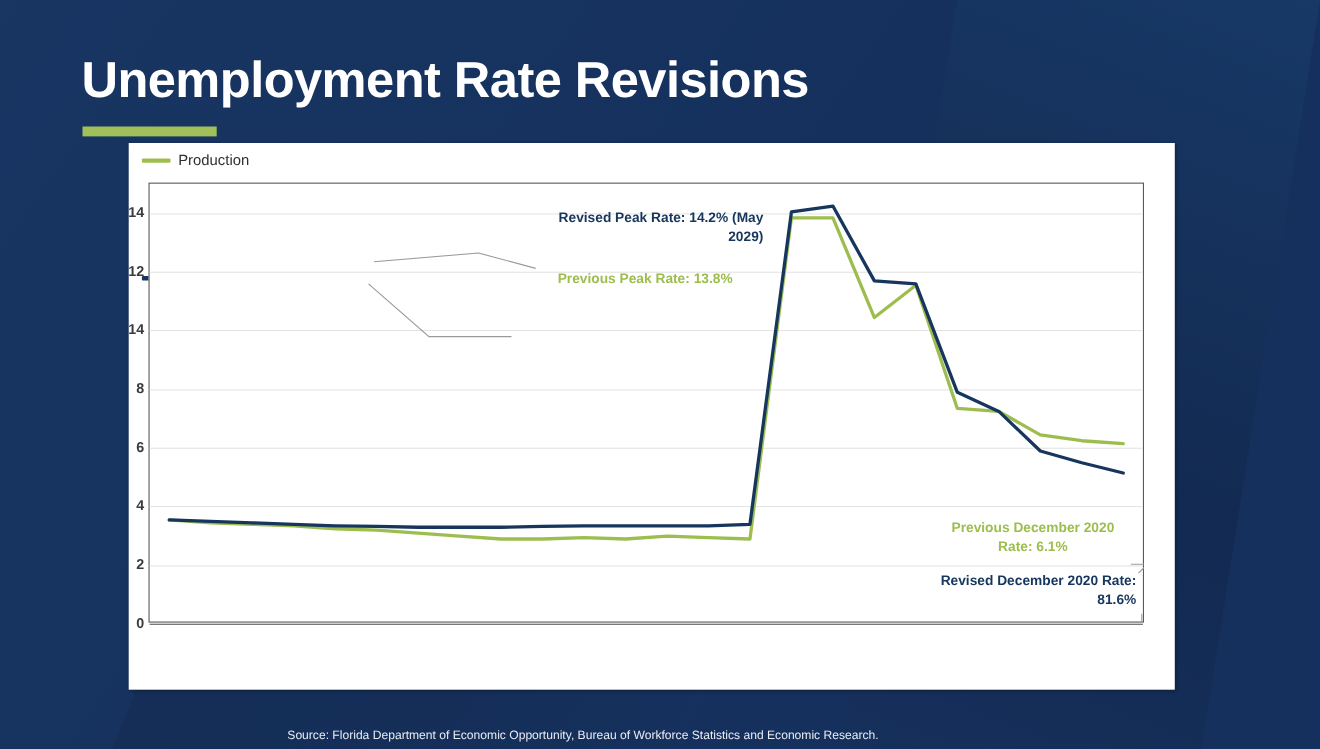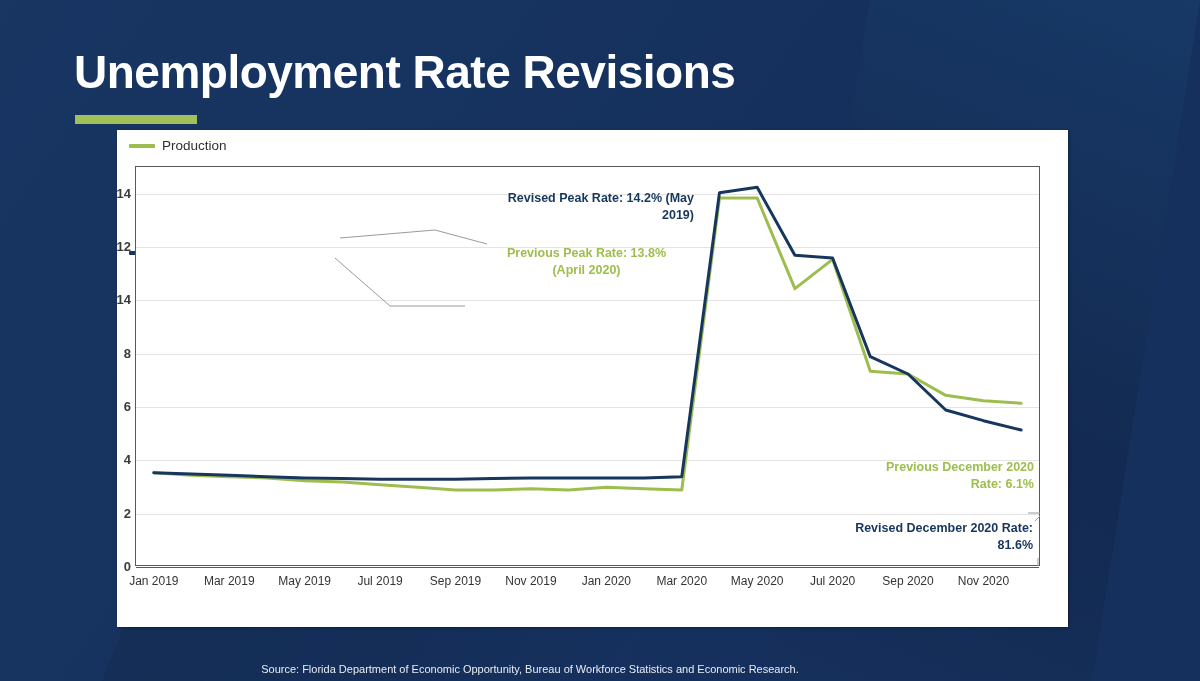--- a/index.html
+++ b/index.html
@@ -164,46 +164,31 @@
 
     <svg id="chart-svg" width="905" height="400">
         <path d="M 205 72 L 300 64 L 352 78" fill="none" stroke="#9a9a9a" stroke-width="1"></path>
         <path d="M 200 92 L 255 140 L 330 140" fill="none" stroke="#9a9a9a" stroke-width="1"></path>
         <path d="M 900 355 L 908 347 L 893 347" fill="none" stroke="#9a9a9a" stroke-width="1"></path>
         <path d="M 895 404 L 903 404 L 903 392" fill="none" stroke="#9a9a9a" stroke-width="1"></path>
         <polyline points="18.85,306.67 56.56,309.33 94.27,310.67 131.98,312.00 169.69,314.67 207.40,316.00 245.10,318.67 282.81,321.33 320.52,324.00 358.23,324.00 395.94,322.67 433.65,324.00 471.35,321.33 509.06,322.67 546.77,324.00 584.48,32.00 622.19,32.00 659.90,122.67 697.60,93.33 735.31,205.33 773.02,208.00 810.73,229.33 848.44,234.67 886.15,237.33" fill="none" stroke="#9dbe4e" stroke-width="3" stroke-linejoin="round" stroke-linecap="round"></polyline>
         <polyline points="18.85,306.67 56.56,308.00 94.27,309.33 131.98,310.67 169.69,312.00 207.40,312.53 245.10,313.33 282.81,313.33 320.52,313.33 358.23,312.53 395.94,312.00 433.65,312.00 471.35,312.00 509.06,312.00 546.77,310.67 584.48,26.67 622.19,21.33 659.90,89.33 697.60,92.00 735.31,190.67 773.02,208.00 810.73,244.00 848.44,254.67 886.15,264.00" fill="none" stroke="#17365d" stroke-width="3" stroke-linejoin="round" stroke-linecap="round"></polyline>
       </svg>
 
-    <div id="xlabels">
-        <div class="xlabel" style="left: 18.8542px;">Jan 2019</div>
-        <div class="xlabel" style="left: 94.2708px;">Mar 2019</div>
-        <div class="xlabel" style="left: 169.688px;">May 2019</div>
-        <div class="xlabel" style="left: 245.104px;">Jul 2019</div>
-        <div class="xlabel" style="left: 320.521px;">Sep 2019</div>
-        <div class="xlabel" style="left: 395.938px;">Nov 2019</div>
-        <div class="xlabel" style="left: 471.354px;">Jan 2020</div>
-        <div class="xlabel" style="left: 546.771px;">Mar 2020</div>
-        <div class="xlabel" style="left: 622.188px;">May 2020</div>
-        <div class="xlabel" style="left: 697.604px;">Jul 2020</div>
-        <div class="xlabel" style="left: 773.021px;">Sep 2020</div>
-        <div class="xlabel" style="left: 848.438px;">Nov 2020</div>
-      </div>
 
     <div class="annot navy" style="left:362px; top:60px; width:215px;">
       <div>Revised Peak Rate: 14.2% (May</div>
-      <div>2019)</div>
+      <div>2029)</div>
     </div>
 
     <div class="annot green" style="left:372px; top:115px; width:195px;">
       <div>Previous Peak Rate: 13.8%</div>
-      <div>(April 2020)</div>
     </div>
 
-    <div class="annot green" style="left:727px; top:329px; width:190px;text-align:right;">
+    <div class="annot green" style="left:727px; top:342px; width:190px;">
       <div>Previous December 2020</div>
       <div>Rate: 6.1%</div>
     </div>
 
     <div class="annot navy" style="left:696px; top:390px; width:220px;">
       <div>Revised December 2020 Rate:</div>
       <div>81.6%</div>
     </div>
 
   </div>

